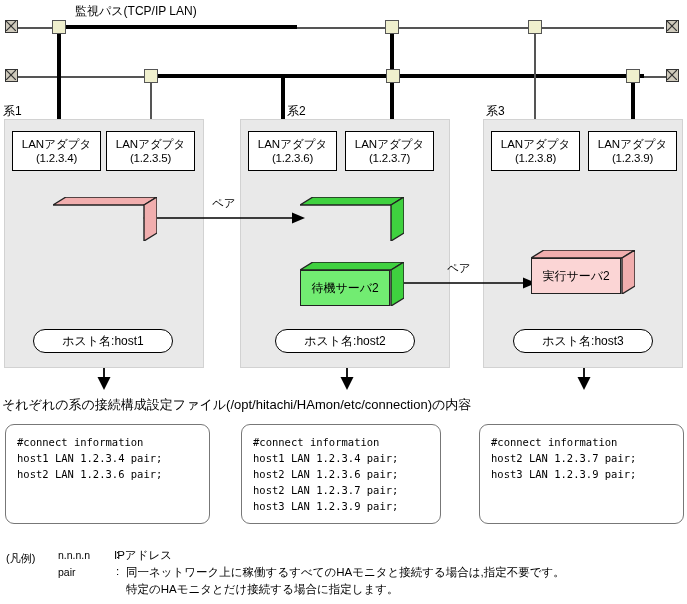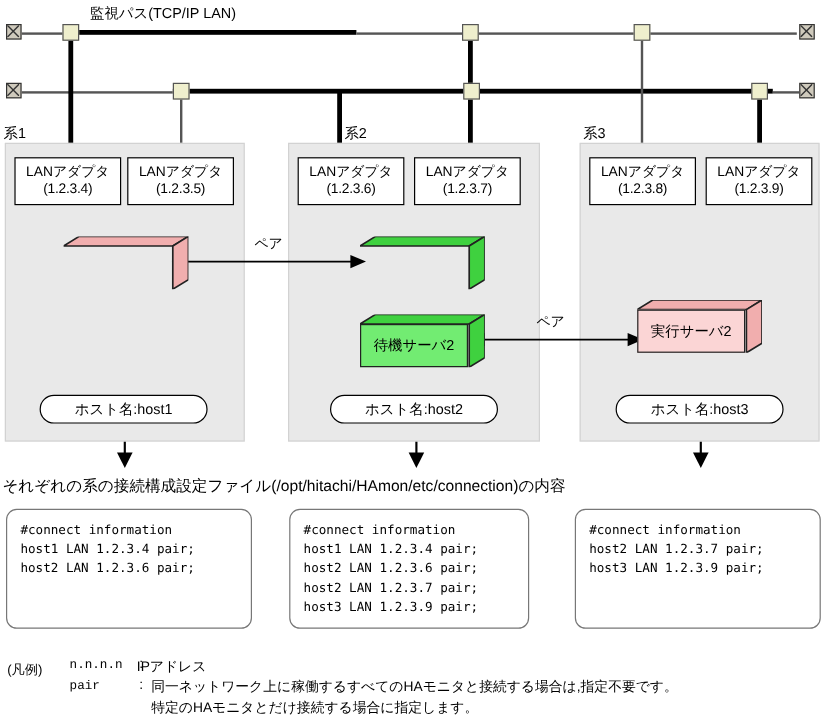--- a/index.html
+++ b/index.html
@@ -139,21 +139,21 @@
     font-size: 10.5px;
     line-height: 16px;
     padding: 9px 0 0 11px;
     white-space: pre;
     color: #000;
   }
 
   
   #legend { left: 6px; top: 548px; font-size: 11px; }
   #legend .lg-title { position:absolute; left:0; top:3px; white-space:nowrap; }
-  #legend .lg-key   { position:absolute; white-space:nowrap; font-family:Liberation Mono, monospace; font-size:10.5px;}
+  #legend .lg-key   { position:absolute; white-space:nowrap; font-family:Liberation Sans, sans-serif; font-size:10.5px;}
   #legend .lg-val   { position:absolute; white-space:nowrap; font-size:11.5px; }
 </style>
 </head>
 <body>
 
 <div class="abs" id="net-title">監視パス(TCP/IP LAN)</div>
 
 <div class="abs net-line-thin" style="left:18px; top:27px; width:36px; height:1.5px;"></div>
 <div class="abs net-line-thick" style="left:54px; top:25px; width:243px; height:4px;"></div>
 <div class="abs net-line-thin" style="left:297px; top:27px; width:367px; height:1.5px;"></div>

